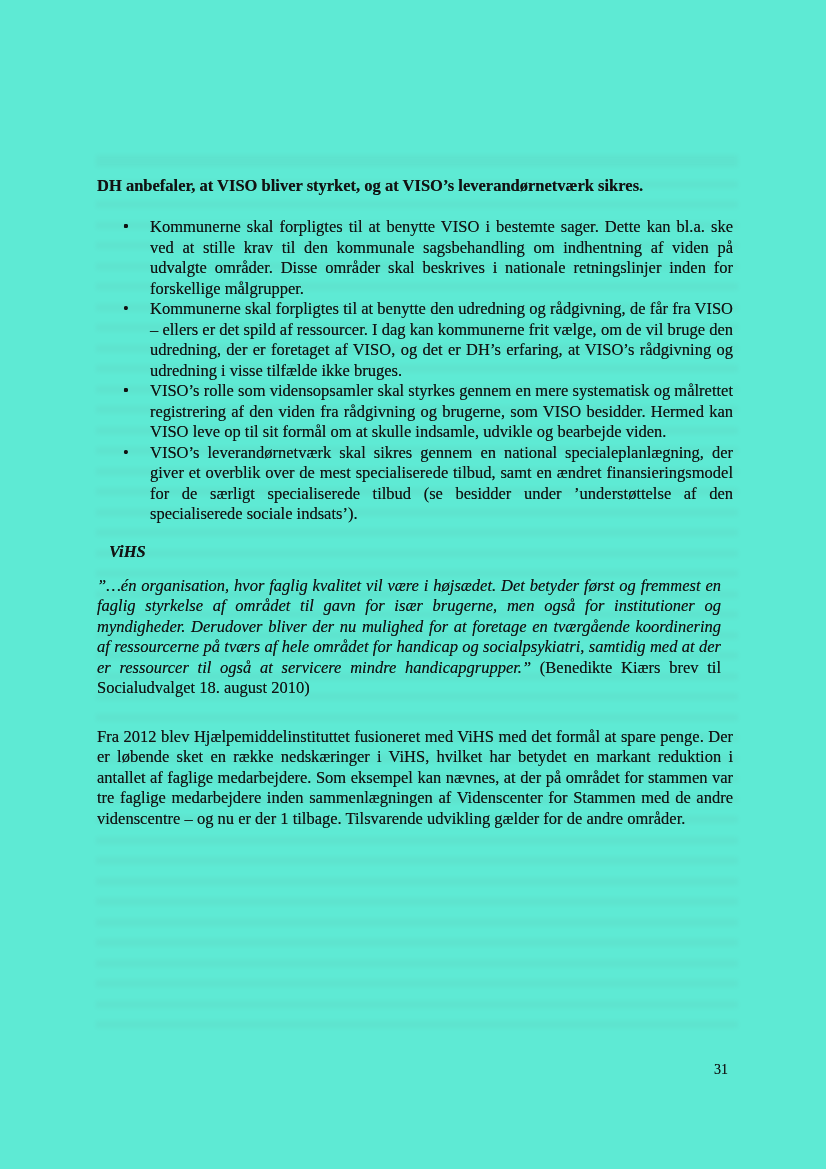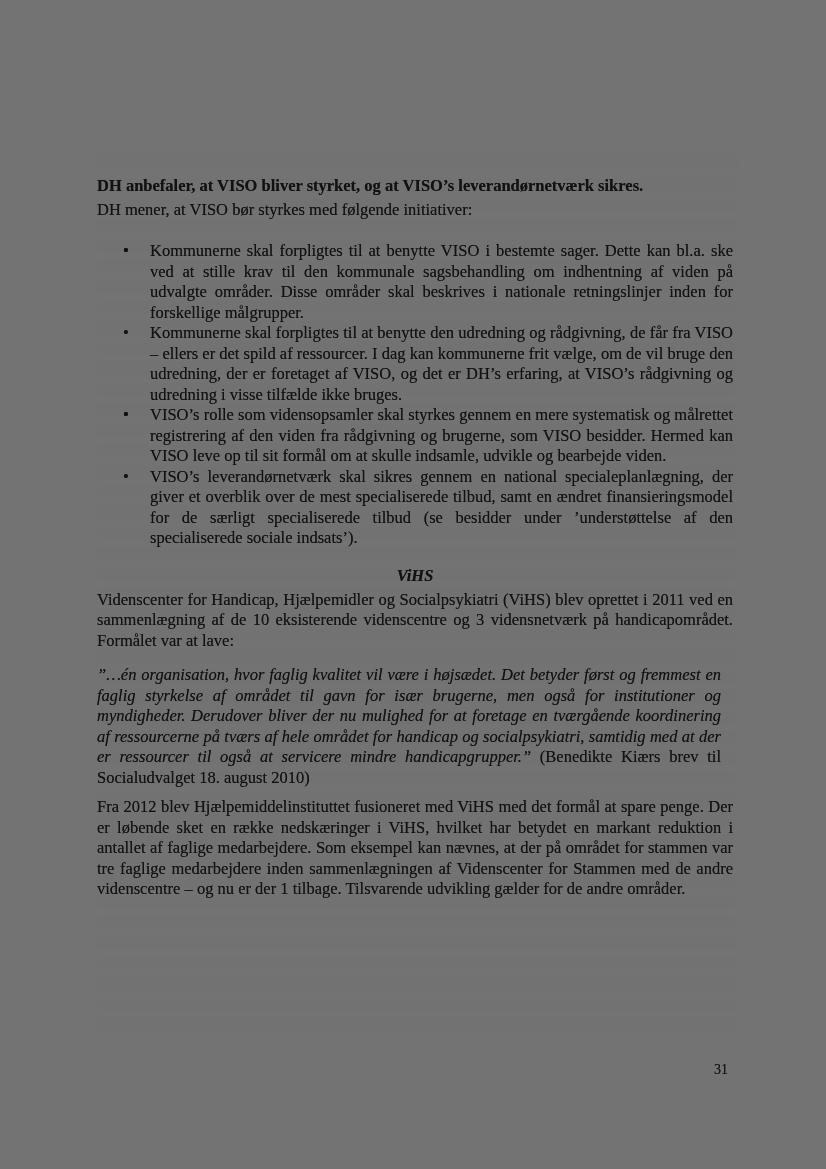--- a/index.html
+++ b/index.html
@@ -7,21 +7,21 @@
     padding: 0;
     width: 826px;
     height: 1169px;
     background: #ffffff;
     overflow: hidden;
   }
   .page {
     position: relative;
     width: 826px;
     height: 1169px;
-    background: #737373;
+    background: #5eead4;
     font-family: "Liberation Serif", "DejaVu Serif", serif;
     color: #121212;
   }
   
   .bleed {
     position: absolute;
     left: 96px;
     right: 88px;
     top: 152px;
     bottom: 130px;
@@ -67,35 +67,35 @@
     position: relative;
     padding-left: 53px;
     margin: 0;
   }
   ul.bullets .marker {
     position: absolute;
     left: 26px;
     top: 0;
   }
   .vihs-title {
-    margin: 4px;
+    margin: 12px;
     font-size: 16.5px;
     font-weight: bold;
     font-style: italic;
     line-height: 21px;
-    text-align: center;
+    text-align: left;
   }
   .body-par {
     margin: 0;
   }
   .quote-par {
     margin: 14px 12px 0 0;
   }
   .par-after-quote {
-    margin-top: 9px;
+    margin-top: 28px;
   }
   .quote-italic {
     font-style: italic;
   }
   .page-number {
     position: absolute;
     top: 1062px;
     right: 98px;
     font-size: 14px;
     text-shadow: 0 0 0.3px rgba(0, 0, 0, 0.55);
@@ -105,21 +105,20 @@
 <body>
 
 <div class="page">
 
   <div class="bleed"></div>
 
   <main class="content">
 
     <p class="heading-bold">DH anbefaler, at VISO bliver styrket, og at VISO’s leverandørnetværk sikres.</p>
 
-    <p class="intro-line">DH mener, at VISO bør styrkes med følgende initiativer:</p>
 
     <ul class="bullets">
       <li>
         <span class="marker">•</span>
       </li>
       <li>
         <span class="marker">•</span>
         <span>Kommunerne skal forpligtes til at benytte VISO i bestemte sager. Dette kan bl.a. ske ved at stille krav til den kommunale sagsbehandling om indhentning af viden på udvalgte områder. Disse områder skal beskrives i nationale retningslinjer inden for forskellige målgrupper.</span>
       </li>
       <li>
@@ -134,21 +133,20 @@
         <span>VISO’s rolle som vidensopsamler skal styrkes gennem en mere systematisk og målrettet registrering af den viden fra rådgivning og brugerne, som VISO besidder. Hermed kan VISO leve op til sit formål om at skulle indsamle, udvikle og bearbejde viden.</span>
       </li>
       <li>
         <span class="marker">•</span>
         <span>VISO’s leverandørnetværk skal sikres gennem en national specialeplanlægning, der giver et overblik over de mest specialiserede tilbud, samt en ændret finansieringsmodel for de særligt specialiserede tilbud (se besidder under ’understøttelse af den specialiserede sociale indsats’).</span>
       </li>
     </ul>
 
     <h2 class="vihs-title">ViHS</h2>
 
-    <p class="body-par">Videnscenter for Handicap, Hjælpemidler og Socialpsykiatri (ViHS) blev oprettet i 2011 ved en sammenlægning af de 10 eksisterende videnscentre og 3 vidensnetværk på handicapområdet. Formålet var at lave:</p>
 
     <p class="quote-par"><span class="quote-italic">”…én organisation, hvor faglig kvalitet vil være i højsædet. Det betyder først og fremmest en faglig styrkelse af området til gavn for især brugerne, men også for institutioner og myndigheder. Derudover bliver der nu mulighed for at foretage en tværgående koordinering af ressourcerne på tværs af hele området for handicap og socialpsykiatri, samtidig med at der er ressourcer til også at servicere mindre handicapgrupper.”</span><span> (Benedikte Kiærs brev til Socialudvalget 18. august 2010)</span></p>
 
     <p class="body-par par-after-quote">Fra 2012 blev Hjælpemiddelinstituttet fusioneret med ViHS med det formål at spare penge. Der er løbende sket en række nedskæringer i ViHS, hvilket har betydet en markant reduktion i antallet af faglige medarbejdere. Som eksempel kan nævnes, at der på området for stammen var tre faglige medarbejdere inden sammenlægningen af Videnscenter for Stammen med de andre videnscentre – og nu er der 1 tilbage. Tilsvarende udvikling gælder for de andre områder.</p>
 
   </main>
 
   <div class="page-number">31</div>
 
 </div>

